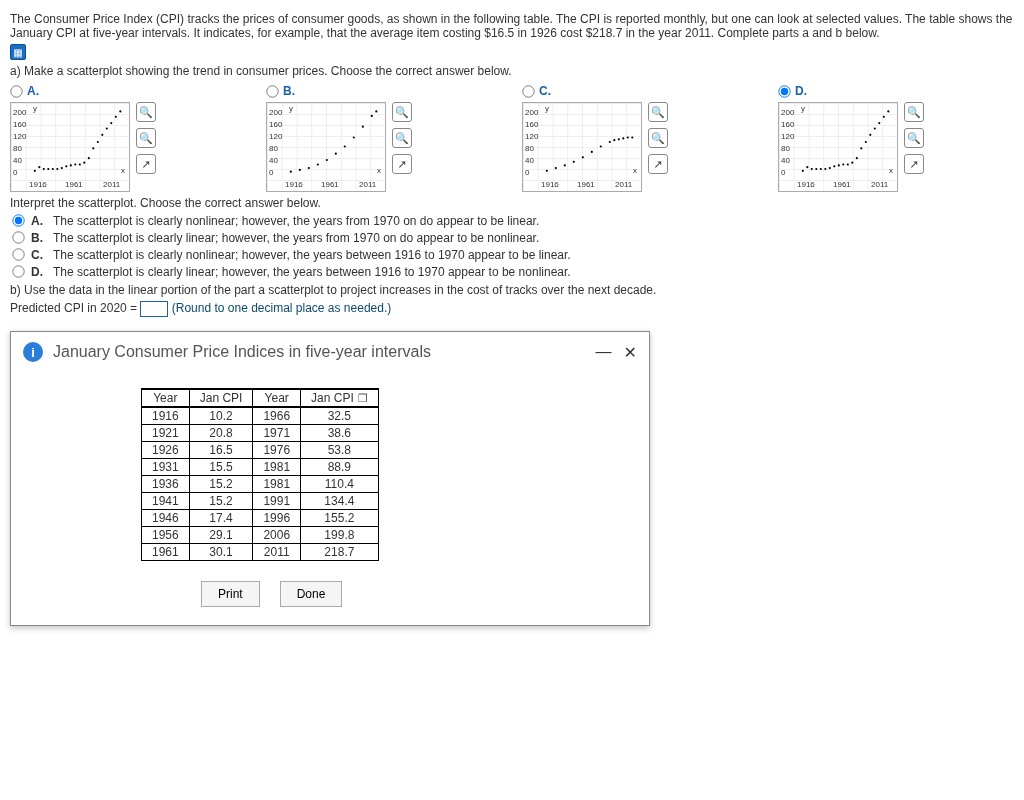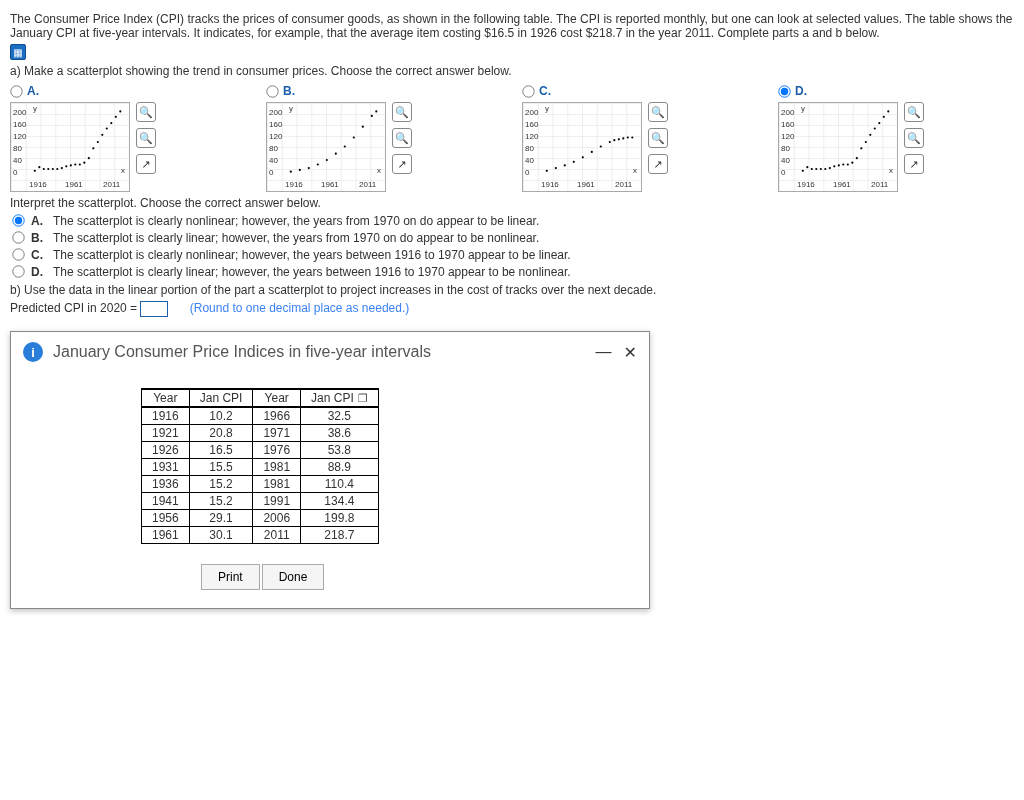--- a/index.html
+++ b/index.html
@@ -18,33 +18,33 @@
   .mini-plot svg { position:absolute; left:22px; top:4px; width:90px; height:70px; }
   .mini-plot .ylab { position:absolute; left:2px; font-size:8px; line-height:1; }
   .mini-plot .xlab { position:absolute; bottom:2px; font-size:8px; line-height:1; }
   .mini-plot .corner { position:absolute; top:1px; left:22px; font-size:8px; }
   .mini-tools { display:flex; flex-direction:column; gap:6px; }
   .mini-tools .tbtn { width:20px; height:20px; border:1px solid #888; border-radius:3px; display:flex; align-items:center; justify-content:center; font-size:11px; background:#fff; cursor:pointer; }
   .interp { margin-left: 2px; }
   .interp .radio-row { display:flex; align-items:flex-start; gap:6px; margin:3px 0; }
   .interp .letter { font-weight:bold; margin-right:4px; }
   .fill-box { display:inline-block; width:28px; height:16px; border:1px solid #1b5faa; vertical-align:middle; }
-  .hint { color:#3b82f6;margin-left:18px; }
+  .hint { color:#0c4a6e; }
   .dialog { margin-top:14px; width:640px; border:1px solid #888; box-shadow:0 2px 6px rgba(0,0,0,.25); background:#fff; }
   .dialog-head { display:flex; align-items:center; padding:10px 12px; gap:10px; }
   .info-icon { width:20px; height:20px; border-radius:50%; background:#2b7dda; color:#fff; display:flex; align-items:center; justify-content:center; font-weight:bold; font-size:13px; }
   .dialog-title { color:#555; font-size:16px; flex:1; }
   .win-btns { display:flex; gap:12px; font-size:16px; color:#333; }
   .win-btns span { cursor:pointer; }
   .dialog-body { padding:16px 20px 8px 130px; }
   table.cpi { border-collapse:collapse; font-size:12px; }
   table.cpi th, table.cpi td { border:1px solid #000; padding:1px 10px; text-align:center;margin-top:28px; }
   table.cpi th { font-weight:normal; border-top:2px solid #000; border-bottom:2px solid #000; }
   .copy-icon { font-size:11px; margin-left:4px; color:#555; }
-  .dialog-foot { display:flex; gap:2px; padding:12px 0 18px 190px; }
+  .dialog-foot { display:flex; gap:20px; padding:12px 0 18px 190px; }
   .dbtn { padding:5px 16px; border:1px solid #aaa; background:#f5f5f5; font-size:12px; cursor:pointer; }
 </style>
 </head>
 <body>
 
 <p>The Consumer Price Index (CPI) tracks the prices of consumer goods, as shown in the following table. The CPI is reported monthly, but one can look at selected values. The table shows the January CPI at five-year intervals. It indicates, for example, that the average item costing $16.5 in 1926 cost $218.7 in the year 2011. Complete parts a and b below.</p>
 
 <p class="row">
   <span class="table-icon">▦</span>
 </p>
@@ -325,20 +325,26 @@
             <td>1981</td>
             <td>110.4</td>
           </tr>
           <tr>
             <td>1941</td>
             <td>15.2</td>
             <td>1991</td>
             <td>134.4</td>
           </tr>
           <tr>
+            <td>1946</td>
+            <td>17.4</td>
+            <td>1996</td>
+            <td>155.2</td>
+          </tr>
+          <tr>
             <td>1956</td>
             <td>29.1</td>
             <td>2006</td>
             <td>199.8</td>
           </tr>
           <tr>
             <td>1961</td>
             <td>30.1</td>
             <td>2011</td>
             <td>218.7</td>

